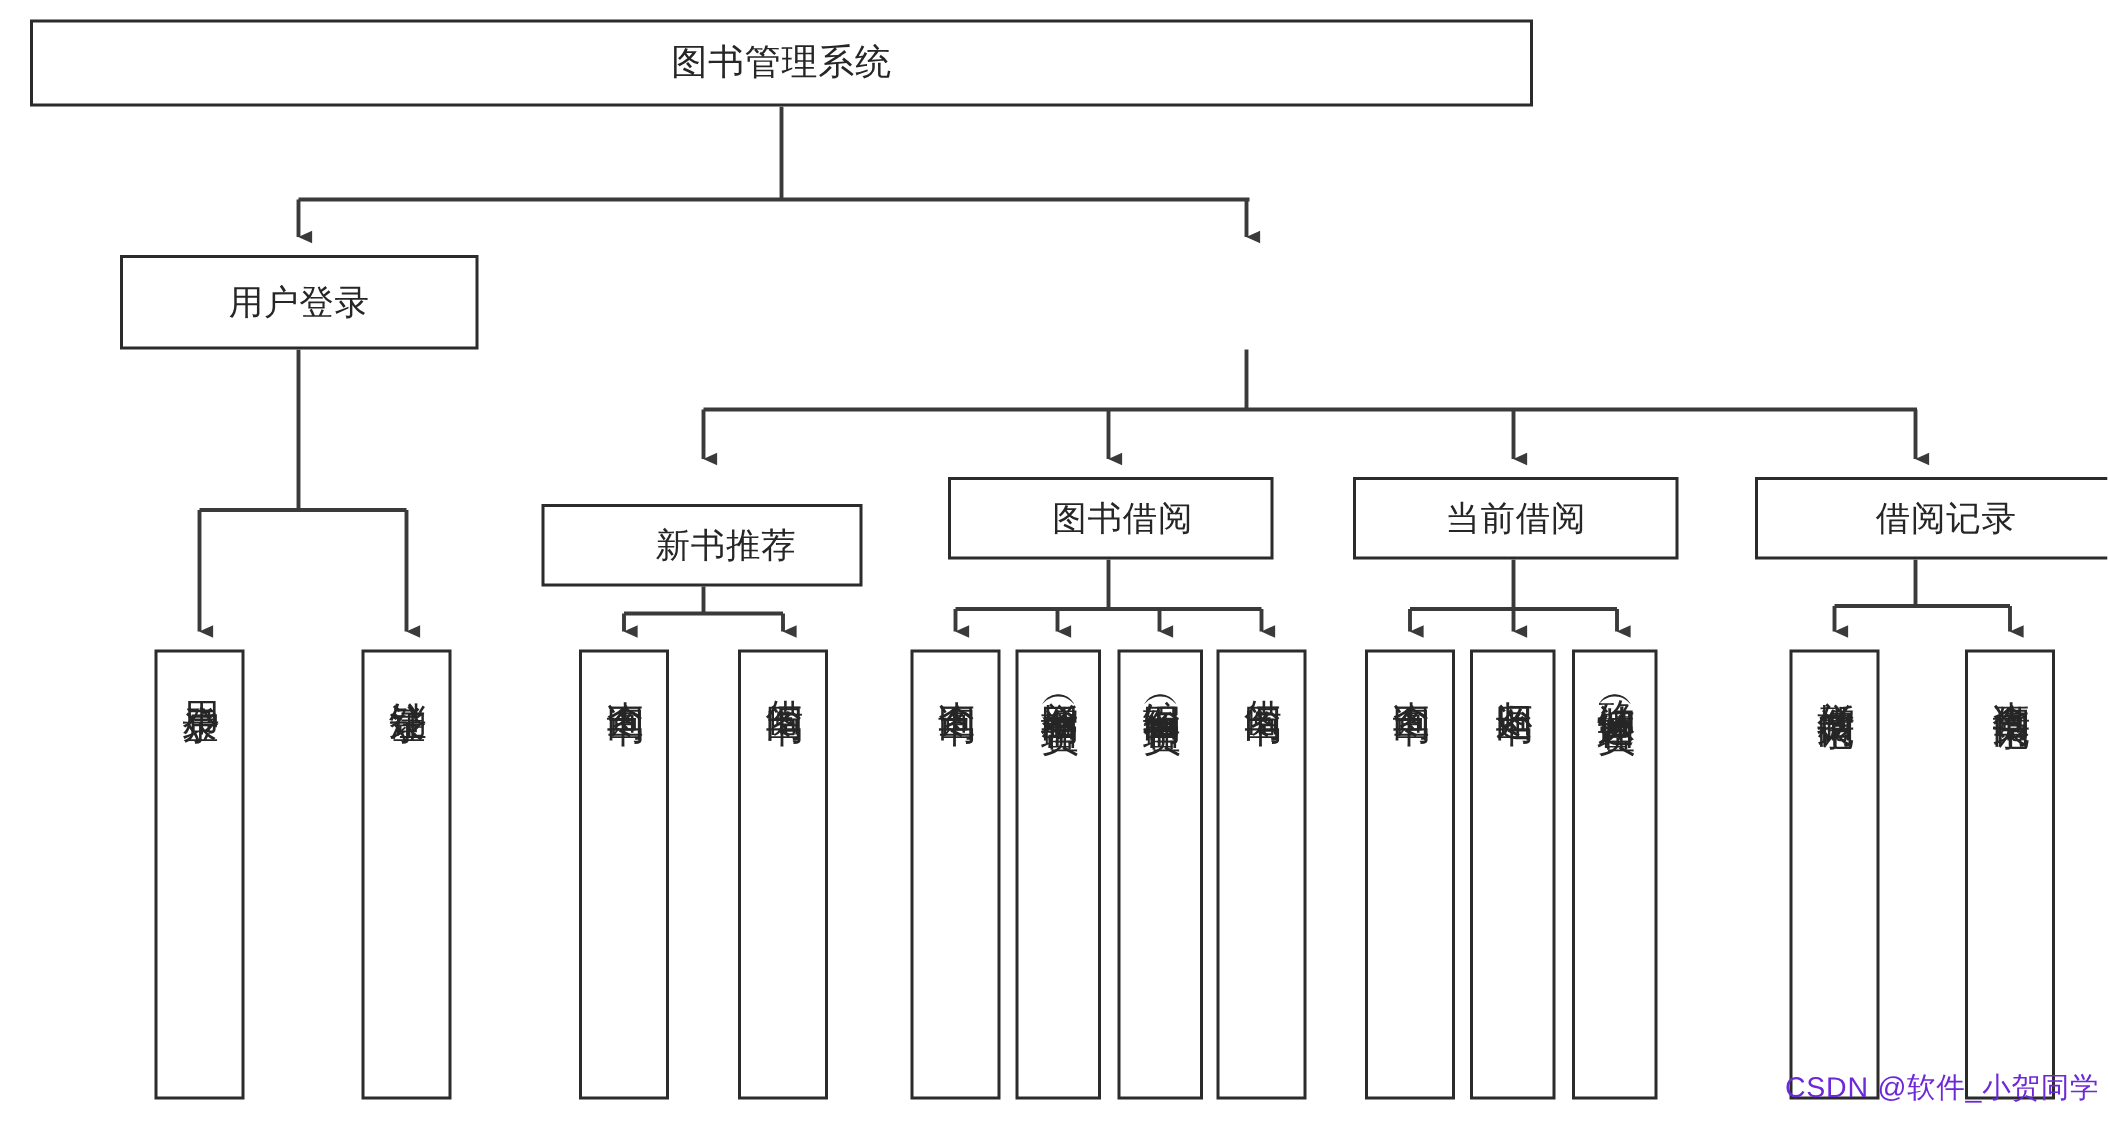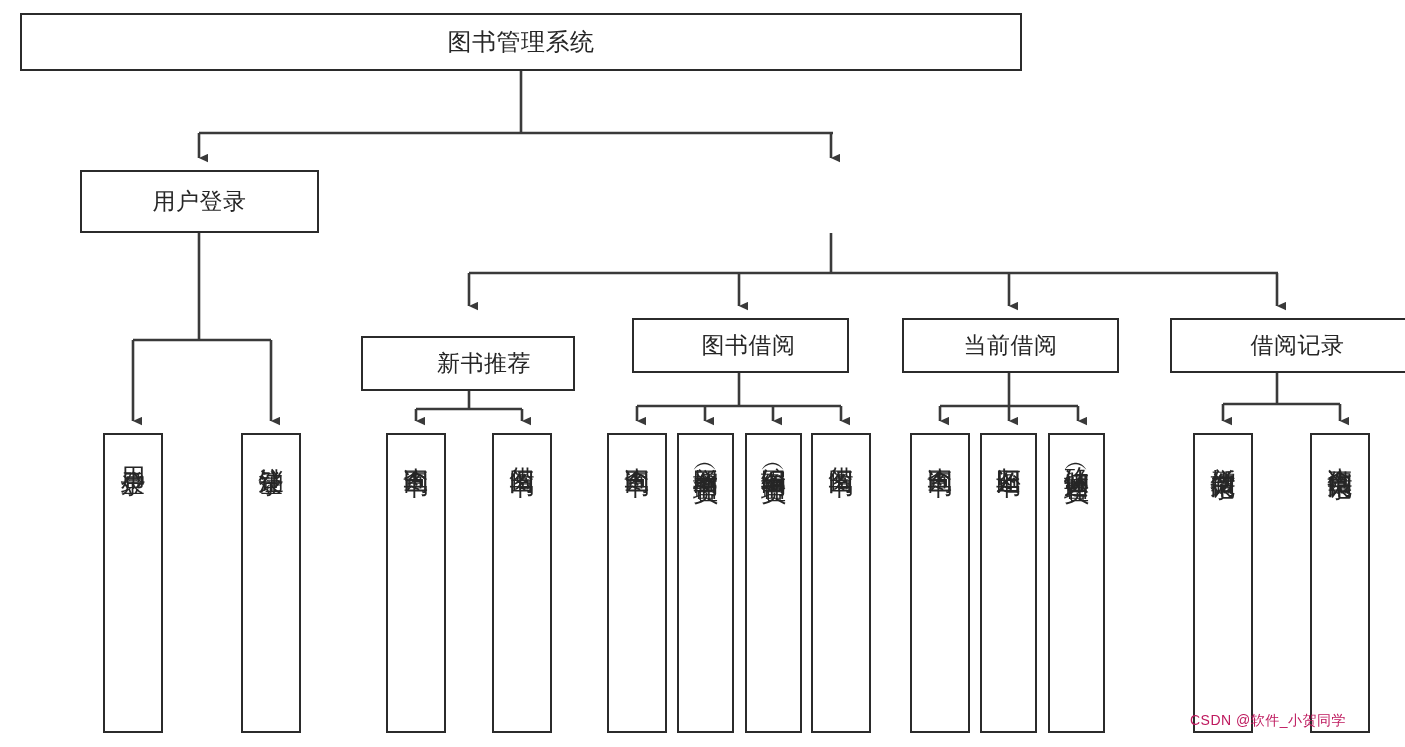--- a/index.html
+++ b/index.html
@@ -53,22 +53,22 @@
   .node.vert .label {
     writing-mode: vertical-rl;
     text-orientation: upright;
     font-size: 25px;
     line-height: 1.0;
     letter-spacing: 2px;
     white-space: nowrap;
   }
   .watermark {
     position: absolute;
-    font-size: 14px;
-    color: #be185d;
+    font-size: 19px;
+    color: #6d28d9;
     white-space: nowrap;
     letter-spacing: 0.5px;
   }
 </style>
 </head>
 <body>
 
 <div id="canvas">
 
   <svg id="wires" viewBox="0 0 1405 747" xmlns="http://www.w3.org/2000/svg">

